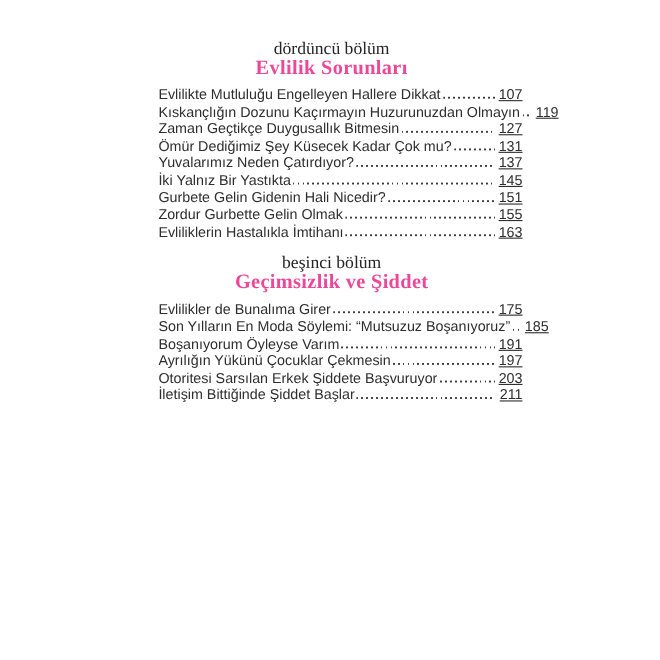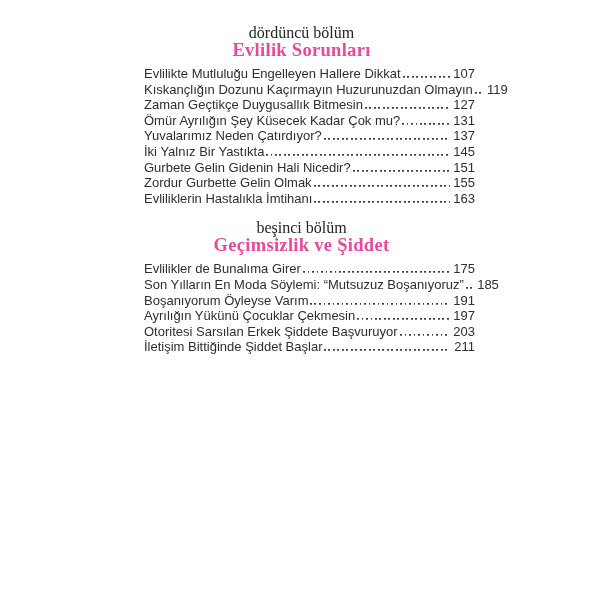--- a/index.html
+++ b/index.html
@@ -9,21 +9,21 @@
   }
   body {
     width: 600px;
     height: 600px;
     position: relative;
     overflow: hidden;
   }
   .toc-content {
     position: absolute;
     left: 128px;
-    top: 4px;
+    top: 16px;
     width: 347px;
   }
   .chapter-section.first {
     padding-top: 20px;
   }
   .chapter-section.second {
     margin-top: 13px;
   }
   .chapter-label {
     font-family: "Liberation Serif", "DejaVu Serif", serif;
@@ -64,20 +64,21 @@
     background-image: repeating-linear-gradient(90deg, #3c3c3c 0 1.7px, transparent 1.7px 4.5px);
     background-repeat: no-repeat;
     background-size: 100% 1.7px;
     background-position: 0 10px;
   }
   .toc-page {
     flex: 0 0 auto;
     min-width: 22px;
     text-align: right;
     white-space: nowrap;
+    text-decoration: underline;
   }
 </style>
 </head>
 <body>
 
 <div class="toc-content">
 
   <div class="chapter-section first">
     <div class="chapter-label">dördüncü bölüm</div>
     <div class="chapter-title">Evlilik Sorunları</div>
@@ -91,21 +92,21 @@
         <span class="toc-title">Kıskançlığın Dozunu Kaçırmayın Huzurunuzdan Olmayın</span>
         <span class="leader"></span>
         <span class="toc-page">119</span>
       </div>
       <div class="toc-row">
         <span class="toc-title">Zaman Geçtikçe Duygusallık Bitmesin</span>
         <span class="leader"></span>
         <span class="toc-page">127</span>
       </div>
       <div class="toc-row">
-        <span class="toc-title">Ömür Ayrılığın Şey Küsecek Kadar Çok mu?</span>
+        <span class="toc-title">Ömür Dediğimiz Şey Küsecek Kadar Çok mu?</span>
         <span class="leader"></span>
         <span class="toc-page">131</span>
       </div>
       <div class="toc-row">
         <span class="toc-title">Yuvalarımız Neden Çatırdıyor?</span>
         <span class="leader"></span>
         <span class="toc-page">137</span>
       </div>
       <div class="toc-row">
         <span class="toc-title">İki Yalnız Bir Yastıkta</span>

